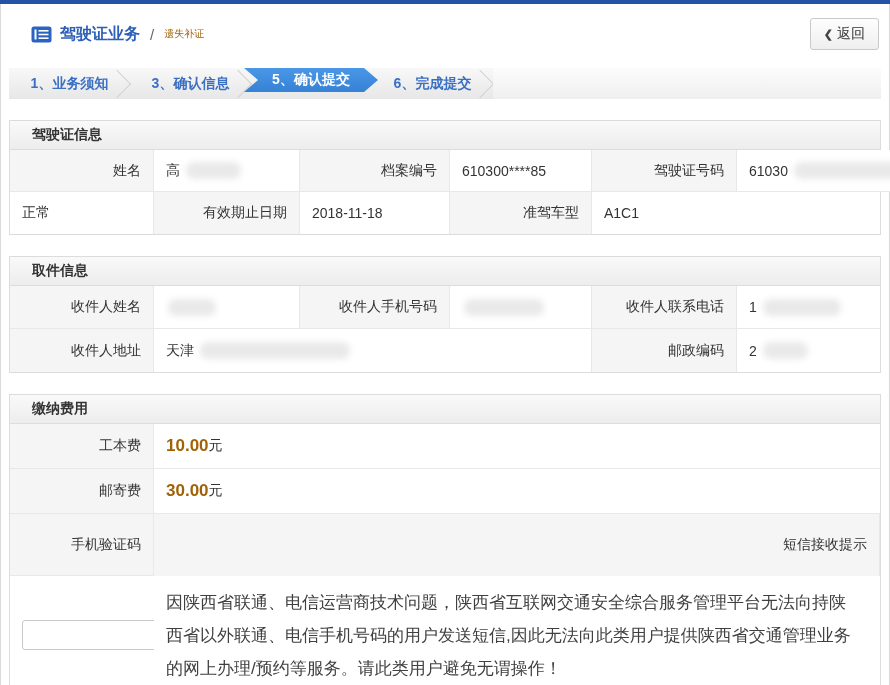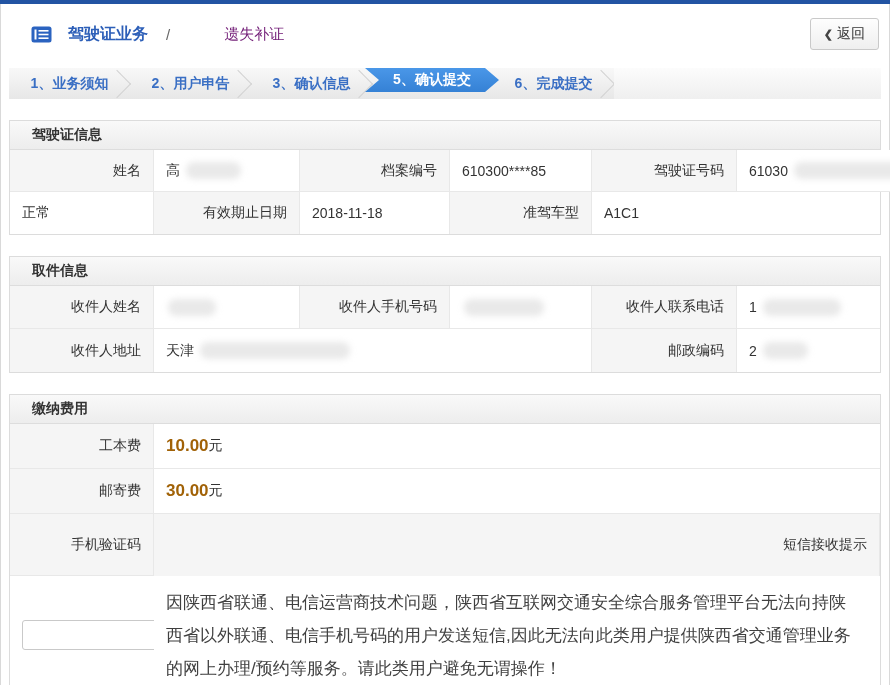--- a/index.html
+++ b/index.html
@@ -6,25 +6,25 @@
   html,body { width: 890px; }
   body {
     font-family: "Liberation Sans", "DejaVu Sans", sans-serif;
     background: #fff; color: #333; font-size: 14px;
   }
   .topbar { height: 4px; background: #2254a3; }
   .page { width: 890px; min-height: 681px; border: 1px solid #d9d9d9; border-top: none; background: #fff; padding-bottom: 12px; }
 
   
   .header { display: flex; align-items: center; justify-content: space-between; padding: 14px 10px 14px 30px; }
-  .header-left { display: flex; align-items: center; gap: 16px; }
+  .header-left { display: flex; align-items: center; gap: 8px; }
   .hicon { width: 21px; height: 17px; display: block; }
   .title-main { font-size: 16px; font-weight: bold; color: #2d5fb8; }
   .title-sep { font-size: 15px; color: #666; margin: 0 2px; }
-  .title-sub { font-size: 15px; color: #701a75; margin-left: 36px; }
+  .title-sub { font-size: 10px; color: #a16207; }
   .back-btn { display: inline-flex; align-items: center; gap: 4px; font-size: 14px; color: #333;
     background: linear-gradient(#fefefe, #efefef); border: 1px solid #c9c9c9; border-radius: 3px;
     padding: 6px 13px; cursor: pointer; }
   .back-chevron { font-size: 11px; color: #444; font-weight: bold; }
 
   
   .steps { display: flex; margin: 4px 8px 0 8px; height: 31px;
     background: linear-gradient(#f8f8f8, #e7e7e7); }
   .step { flex: 0 0 121px; display: flex; align-items: center; justify-content: center;
     font-size: 14px; font-weight: bold; color: #3a6fc4; position: relative; cursor: pointer; }
@@ -98,23 +98,20 @@
       <span class="back-chevron">❮</span>
       <span>返回</span>
     </button>
   </div>
 
   <div class="steps">
     <div class="step sep">
         <span>1、业务须知</span>
       </div>
     <div class="step sep">
-        <span>2、用户申告</span>
-      </div>
-    <div class="step sep">
         <span>3、确认信息</span>
       </div>
     <div class="step active">
         <span>5、确认提交</span>
       </div>
     <div class="step sep">
         <span>6、完成提交</span>
       </div>
     <div class="step-filler"></div>
   </div>

